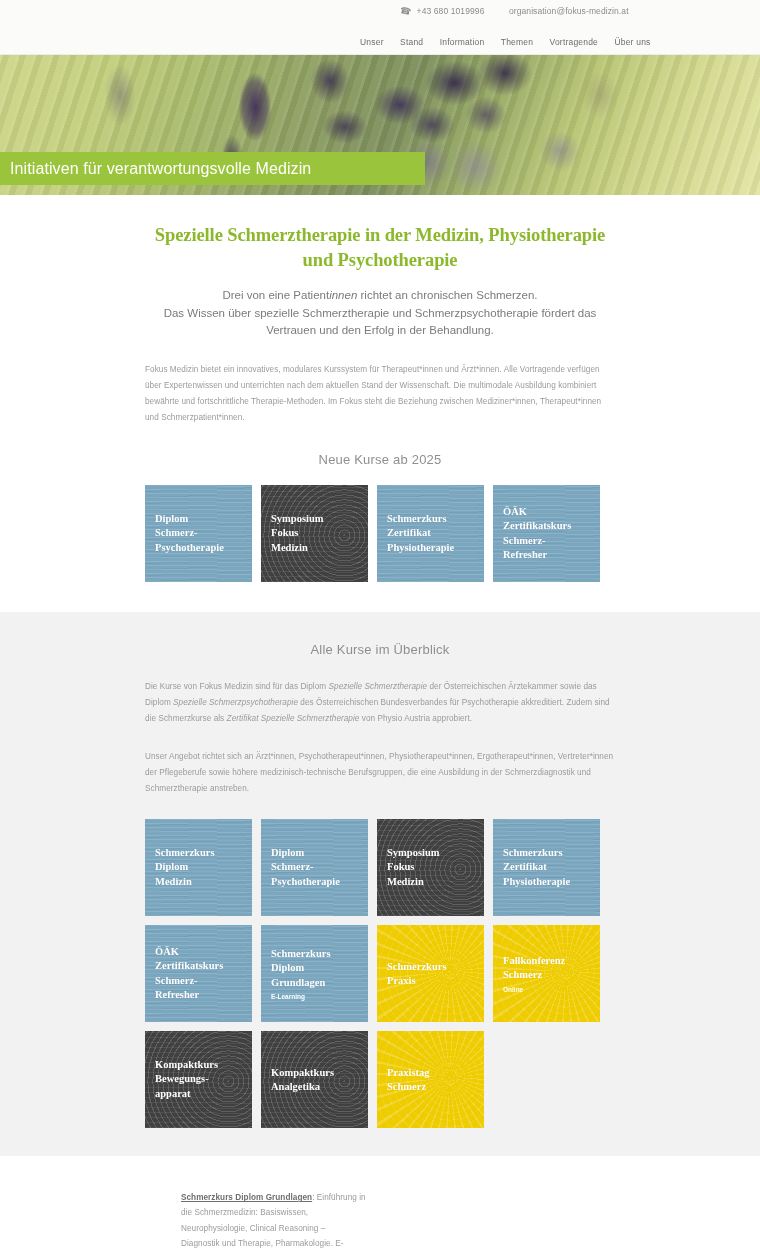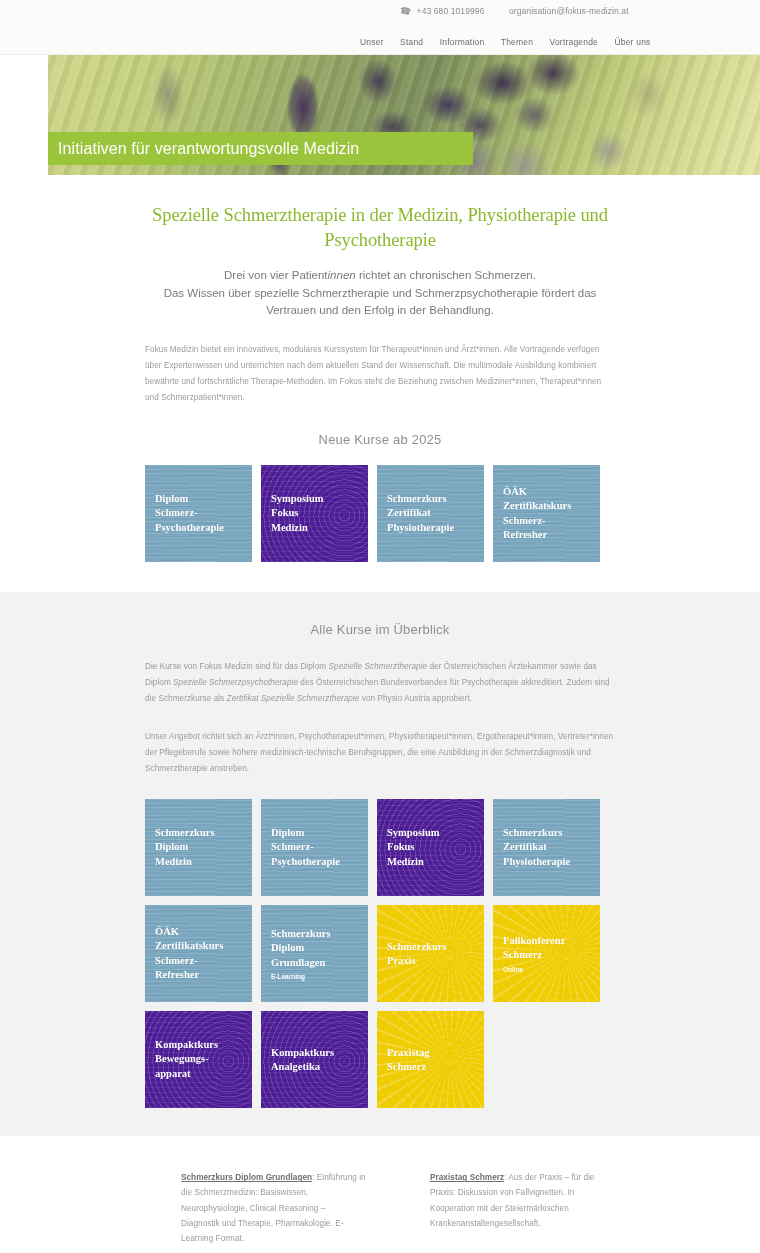--- a/index.html
+++ b/index.html
@@ -77,24 +77,23 @@
   .mainnav span {
     margin-right: 14px;
     cursor: pointer;
     letter-spacing: 0.2px;
   }
   .mainnav span:last-child { margin-right: 8px; }
 
   
   .hero {
     position: relative;
-    height: 120px;
+    height: 140px;
     overflow: hidden;
     background: #ec4899;
-    margin-left: 48px;
   }
   .hero-photo {
     position: absolute;
     inset: 0;
     background:
       
       radial-gradient(ellipse 22px 46px at 255px 52px, rgba(58,38,88,0.88) 0%, rgba(58,38,88,0.45) 55%, rgba(58,38,88,0) 75%),
       radial-gradient(ellipse 16px 34px at 232px 104px, rgba(52,36,80,0.8) 0%, rgba(52,36,80,0) 72%),
       radial-gradient(ellipse 26px 30px at 330px 26px, rgba(48,32,76,0.75) 0%, rgba(48,32,76,0) 75%),
       radial-gradient(ellipse 34px 26px at 400px 50px, rgba(56,40,88,0.82) 0%, rgba(56,40,88,0) 75%),
@@ -139,21 +138,21 @@
 
   
   .section-white { background: #ffffff; padding-top: 28px; padding-bottom: 30px; }
   .section-gray  { background: #f2f2f2; padding-top: 22px; padding-bottom: 28px; }
   .section-footer{ background: #ffffff; padding-top: 34px; }
   .inner { width: 470px; margin: 0 auto; }
 
   h1.headline {
     color: #8cb82b;
     font-family: "Liberation Serif", serif;
-    font-weight: normal;
+    font-weight: bold;
     font-size: 18.5px;
     line-height: 1.34;
     text-align: center;
     letter-spacing: -0.1px;
   }
   p.lead {
     margin-top: 14px;
     text-align: center;
     color: #7b7b7b;
     font-size: 11.5px;
@@ -238,21 +237,21 @@
   .card.blue  { background: #7aa7bf; }
   .card.blue .tex {
     background:
       repeating-linear-gradient(0.4deg,
         rgba(255,255,255,0.13) 0px, rgba(255,255,255,0.13) 1px,
         rgba(255,255,255,0) 1px, rgba(255,255,255,0) 4px),
       repeating-linear-gradient(178deg,
         rgba(0,0,0,0.05) 0px, rgba(0,0,0,0.05) 1px,
         rgba(0,0,0,0) 1px, rgba(0,0,0,0) 6px);
   }
-  .card.green { background: #4c1d95; padding-left: 10px; }
+  .card.green { background: #404040; padding-left: 10px; }
   .card.green .tex {
     background:
       repeating-radial-gradient(circle at 78% 52%,
         rgba(255,255,255,0.16) 0px, rgba(255,255,255,0.16) 1px,
         rgba(255,255,255,0) 1px, rgba(255,255,255,0) 5px),
       repeating-linear-gradient(0.4deg,
         rgba(255,255,255,0.08) 0px, rgba(255,255,255,0.08) 1px,
         rgba(255,255,255,0) 1px, rgba(255,255,255,0) 5px);
   }
   .card.yellow { background: #eecc00; }
@@ -312,21 +311,21 @@
   <div class="hero-banner">
     <span>Initiativen für verantwortungsvolle Medizin</span>
   </div>
 </div>
 
 <div class="section-white">
   <div class="inner">
     <h1 class="headline">Spezielle Schmerztherapie in der Medizin, Physiotherapie und Psychotherapie</h1>
 
     <p class="lead">
-      <span>Drei von vier Patient</span><i>innen</i><span> richtet an chronischen Schmerzen.</span><br>
+      <span>Drei von eine Patient</span><i>innen</i><span> richtet an chronischen Schmerzen.</span><br>
       <span>Das Wissen über spezielle Schmerztherapie und Schmerzpsychotherapie fördert das Vertrauen und den Erfolg in der Behandlung.</span>
     </p>
 
     <p class="body-copy">Fokus Medizin bietet ein innovatives, modulares Kurssystem für Therapeut*innen und Ärzt*innen. Alle Vortragende verfügen über Expertenwissen und unterrichten nach dem aktuellen Stand der Wissenschaft. Die multimodale Ausbildung kombiniert bewährte und fortschrittliche Therapie-Methoden. Im Fokus steht die Beziehung zwischen Mediziner*innen, Therapeut*innen und Schmerzpatient*innen.</p>
 
     <h2 class="section-title">Neue Kurse ab 2025</h2>
 
     <div class="card-grid">
       <div class="card blue">
         <div class="tex"></div>
@@ -452,19 +451,18 @@
 <div class="section-footer">
   <div class="inner">
     <div class="footer-cols">
 
       <div>
         <p class="gloss"><b>Schmerzkurs Diplom Grundlagen</b><span>: Einführung in die Schmerzmedizin: Basiswissen, Neurophysiologie, Clinical Reasoning – Diagnostik und Therapie, Pharmakologie. E-Learning Format.</span></p>
         <p class="gloss"><b>Schmerzkurs Diplom Medizin</b><span>: Diplomkurs der speziellen Schmerztherapie für Ärzt*innen. Neurologie, Psychologie, Bewegungsapparat, Palliativmedizin und spezielle Schmerzsyndrome, Begleitung vulnerabler Patientengruppen mit</span></p>
       </div>
 
       <div>
-        <p class="gloss"><b>Praxistag Schmerz</b><span>: Aus der Praxis – für die Praxis: Diskussion von Fallvignetten. In Kooperation mit der Steiermärkischen Krankenanstaltengesellschaft.</span></p>
 
       </div>
 
     </div>
   </div>
 </div>
 
 </body></html>

